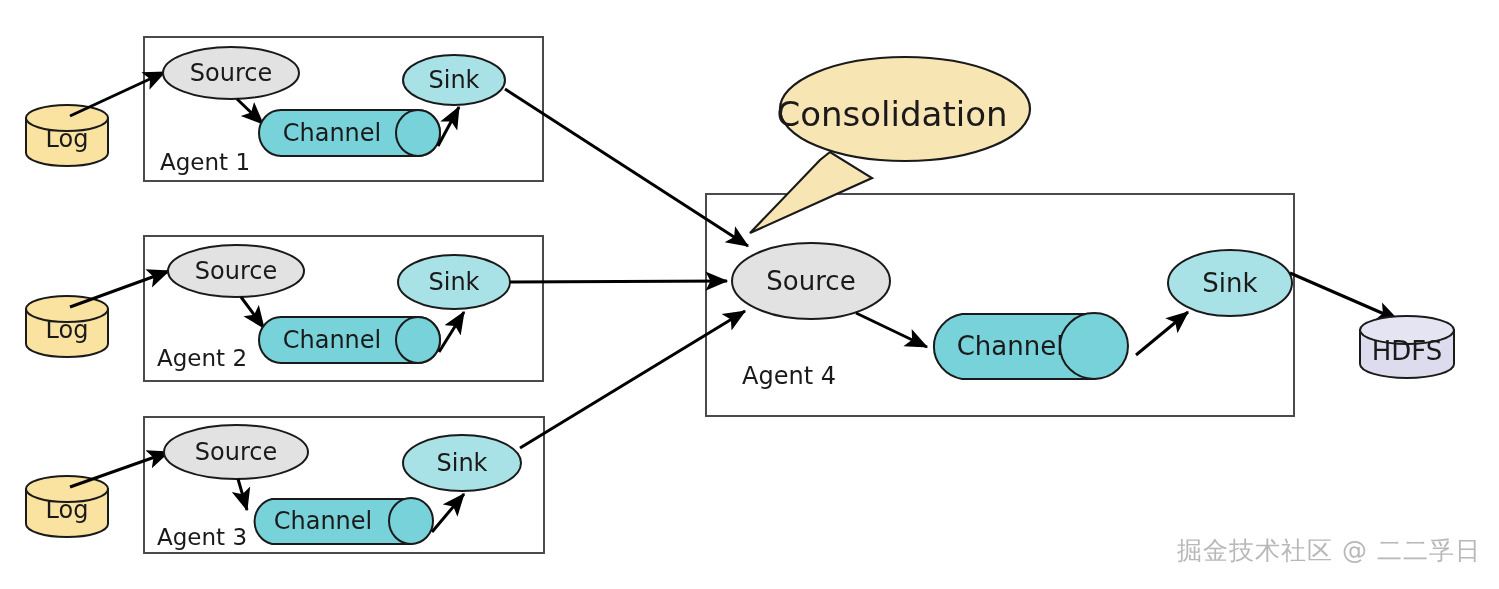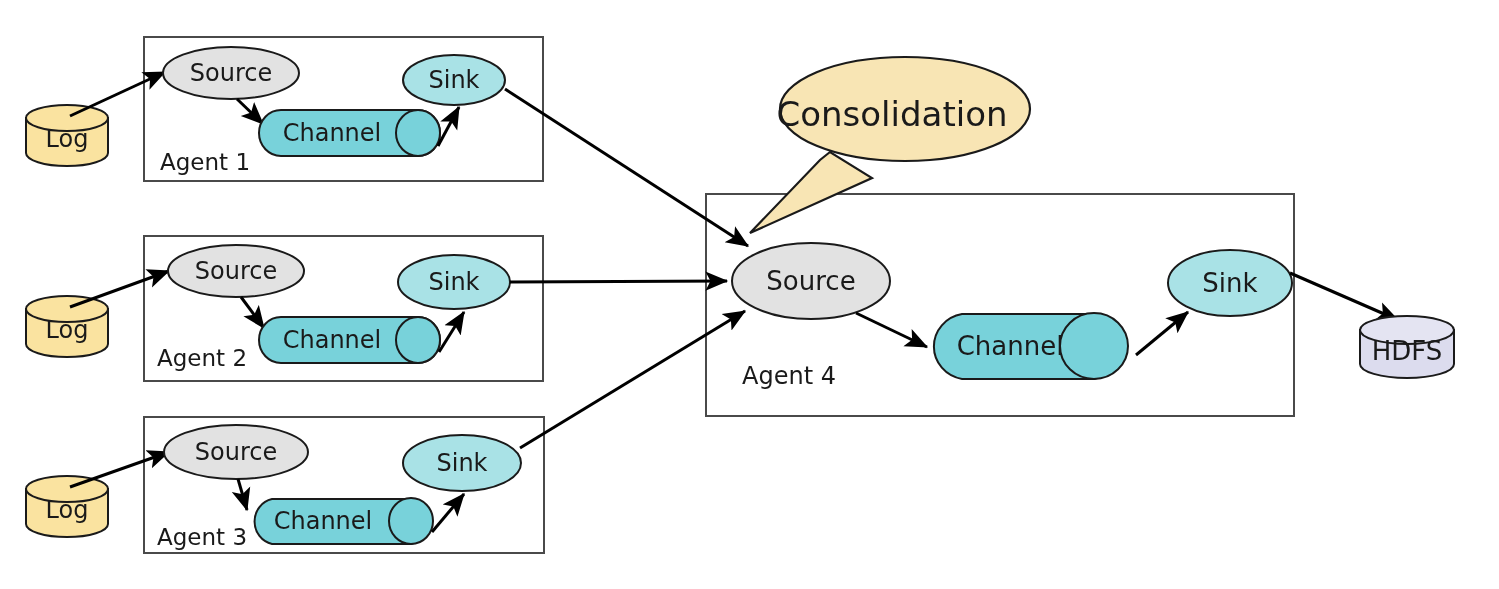--- a/index.html
+++ b/index.html
@@ -270,14 +270,15 @@
       <text class="node-label lbl-26" x="1407" y="352">HDFS</text>
     </g>
 
     <g>
       <path class="bubble-shape" d="M830,152 L820,160 L750,233 L872,178 Z"></path>
       <ellipse class="bubble-shape" cx="905" cy="109" rx="125" ry="52"></ellipse>
       <text class="bubble-label" x="892" y="116">Consolidation</text>
     </g>
   </svg>
 
+  <div class="watermark">掘金技术社区 @ 二二孚日</div>
 
 </div>
 
 </body></html>

